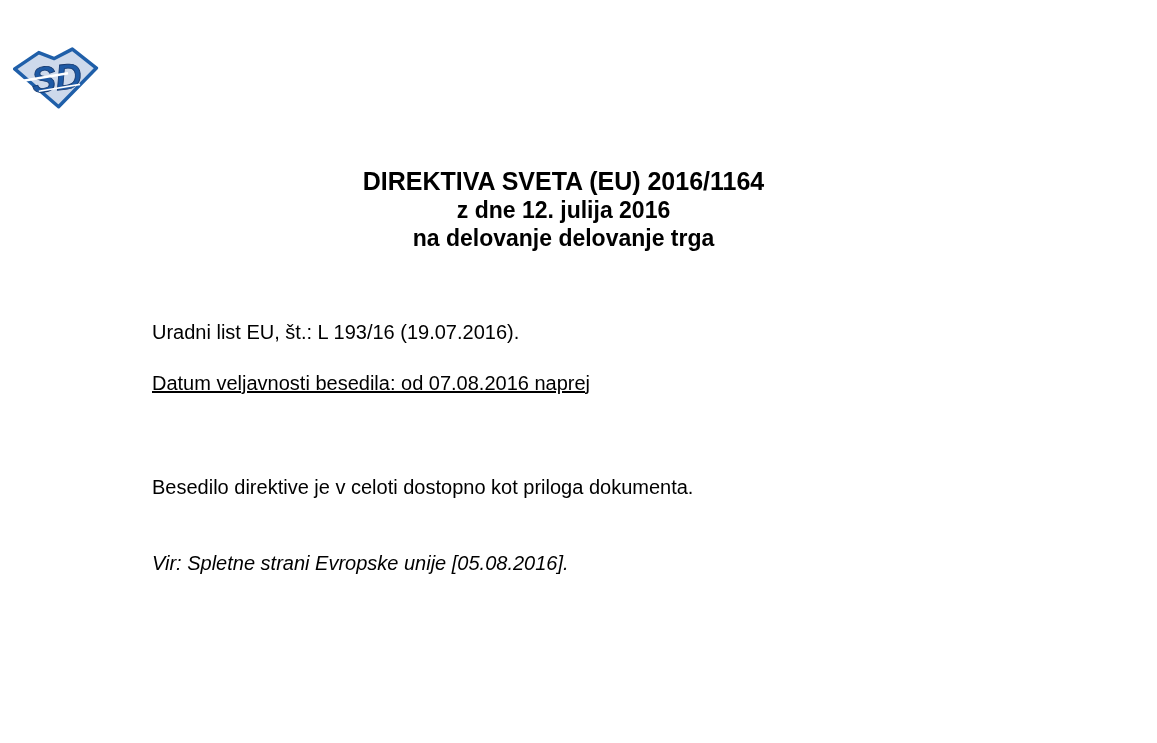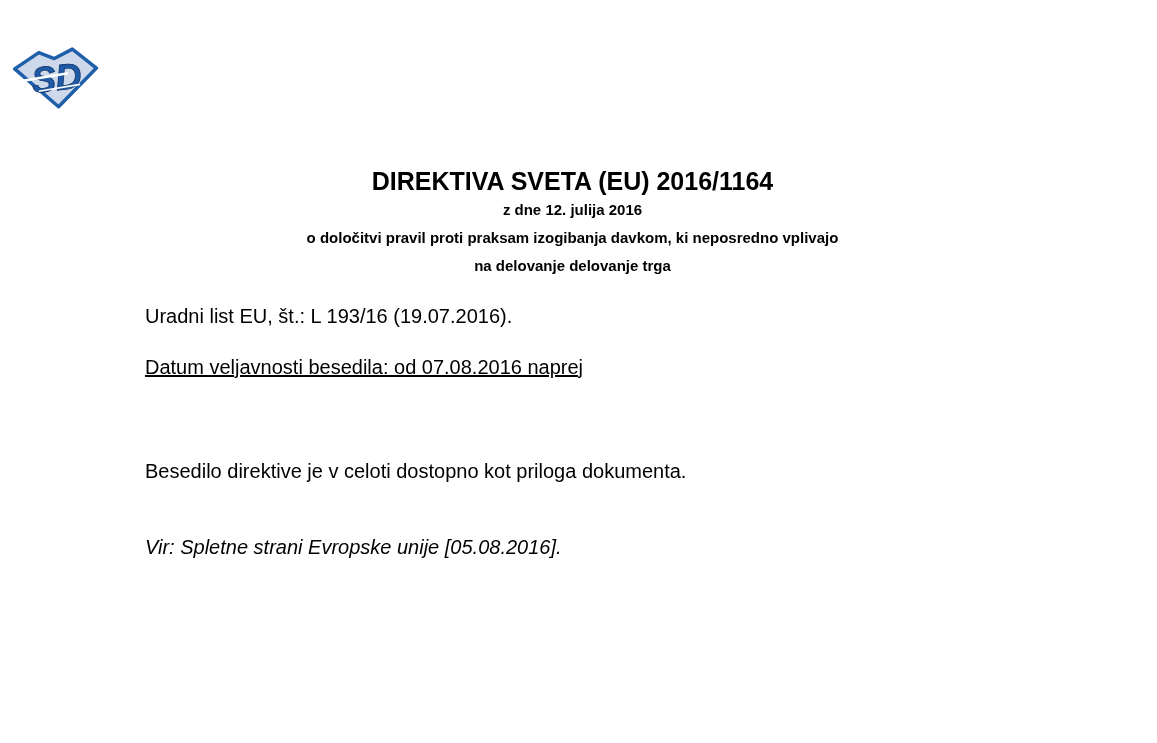--- a/index.html
+++ b/index.html
@@ -18,21 +18,21 @@
   }
   .logo {
     position: absolute;
     left: 13px;
     top: 46px;
     width: 86px;
     height: 63px;
   }
   .content {
     position: absolute;
-    left: 144px;
+    left: 135px;
     top: 0;
     width: 857px;
     height: 743px;
   }
   .doc-title {
     position: absolute;
     top: 166px;
     left: 0;
     width: 100%;
     margin: 0;
@@ -41,29 +41,29 @@
     font-weight: bold;
     line-height: 30px;
     white-space: nowrap;
   }
   .doc-subtitle {
     position: absolute;
     top: 196px;
     left: 0;
     width: 100%;
     text-align: center;
-    font-size: 15px;
+    font-size: 23px;
     font-weight: bold;
     line-height: 28px;
   }
   .doc-subtitle .sub-line { white-space: nowrap; }
   .para {
     position: absolute;
     left: 0;
-    margin: 1px;
+    margin: 17px;
     font-size: 20px;
     line-height: 26px;
     white-space: nowrap;
   }
   .p-journal      { top: 302px; }
   .p-dates        { top: 353px; }
   .p-availability { top: 457px; }
   .p-source       { top: 533px; font-style: italic; }
   .date-line   { text-decoration: underline; }
   .date-strong { font-weight: bold; }
@@ -81,21 +81,20 @@
       <path d="M30,52 L78,44" stroke="#ffffff" stroke-width="2" fill="none"></path>
     </svg>
   </div>
 
   <div class="content">
 
     <h1 class="doc-title">DIREKTIVA SVETA (EU) 2016/1164</h1>
 
     <div class="doc-subtitle">
       <div class="sub-line">z dne 12. julija 2016</div>
-      <div class="sub-line">o določitvi pravil proti praksam izogibanja davkom, ki neposredno vplivajo</div>
       <div class="sub-line">na delovanje delovanje trga</div>
     </div>
 
     <p class="para p-journal">Uradni list EU, št.: L 193/16 (19.07.2016).</p>
 
     <div class="para p-dates">
       <div class="date-line">Datum veljavnosti besedila: od 07.08.2016 naprej</div>
     </div>
 
     <p class="para p-availability">Besedilo direktive je v celoti dostopno kot priloga dokumenta.</p>

